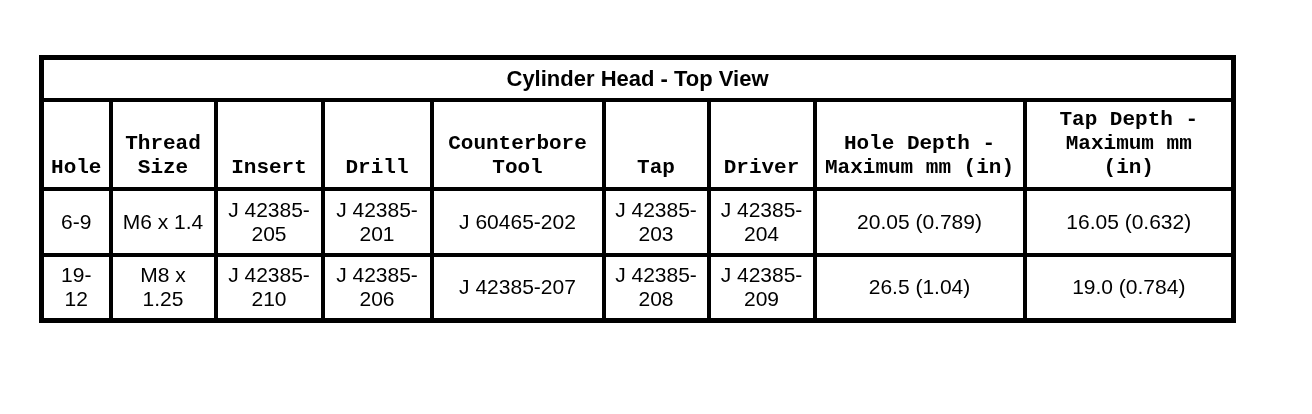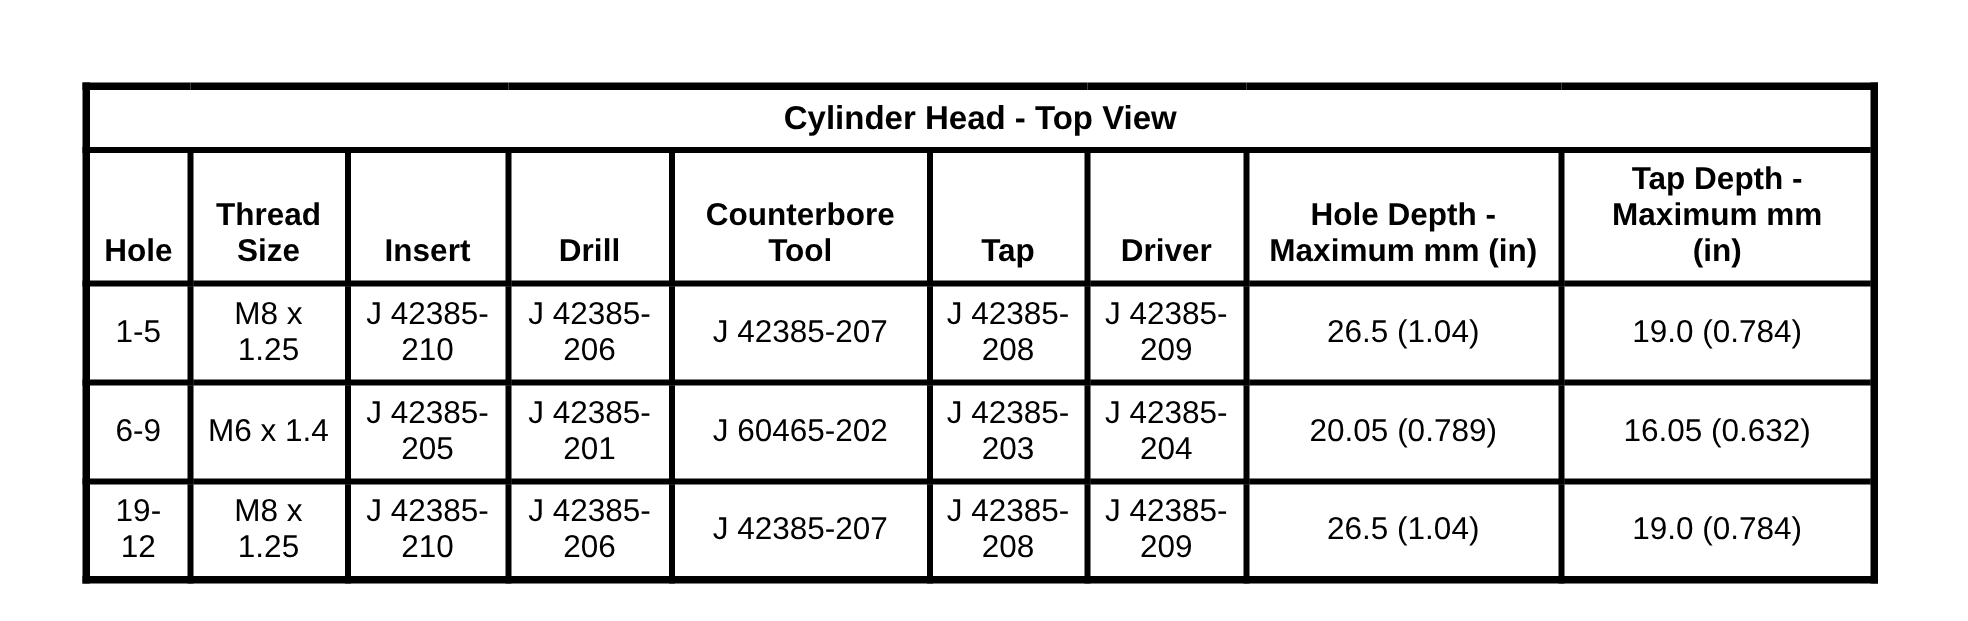--- a/index.html
+++ b/index.html
@@ -11,21 +11,21 @@
     position: relative;
     width: 1312px;
     height: 414px;
     background: #ffffff;
     overflow: hidden;
     font-family: "Liberation Sans", sans-serif;
     color: #000000;
   }
   table.spec-table {
     position: absolute;
-    left: 55px;
+    left: 39px;
     top: 55px;
     width: 1192px;
     border-collapse: collapse;
     table-layout: fixed;
     border: 5px solid #000000;
   }
   table.spec-table td,
   table.spec-table th {
     border: 4px solid #000000;
     text-align: center;
@@ -43,20 +43,21 @@
     font-size: 22px;
     vertical-align: middle;
   }
   tr.header-row {
     height: 89px;
   }
   tr.header-row th {
     font-weight: bold;
     vertical-align: bottom;
     padding-bottom: 7px;
+    font-family: Liberation Mono, monospace;
   }
   tr.data-row {
     height: 66px;
   }
   tr.data-row td {
     font-weight: normal;
     vertical-align: middle;
   }
 </style>
 </head>
@@ -89,36 +90,20 @@
 Tool</th>
       <th>Tap</th>
       <th>Driver</th>
       <th>Hole Depth -
 Maximum mm (in)</th>
       <th>Tap Depth -
 Maximum mm
 (in)</th>
     </tr>
     <tr class="data-row">
-      <td>1-5</td>
-      <td>M8 x
-1.25</td>
-      <td>J 42385-
-210</td>
-      <td>J 42385-
-206</td>
-      <td>J 42385-207</td>
-      <td>J 42385-
-208</td>
-      <td>J 42385-
-209</td>
-      <td>26.5 (1.04)</td>
-      <td>19.0 (0.784)</td>
-    </tr>
-    <tr class="data-row">
       <td>6-9</td>
       <td>M6 x 1.4</td>
       <td>J 42385-
 205</td>
       <td>J 42385-
 201</td>
       <td>J 60465-202</td>
       <td>J 42385-
 203</td>
       <td>J 42385-

